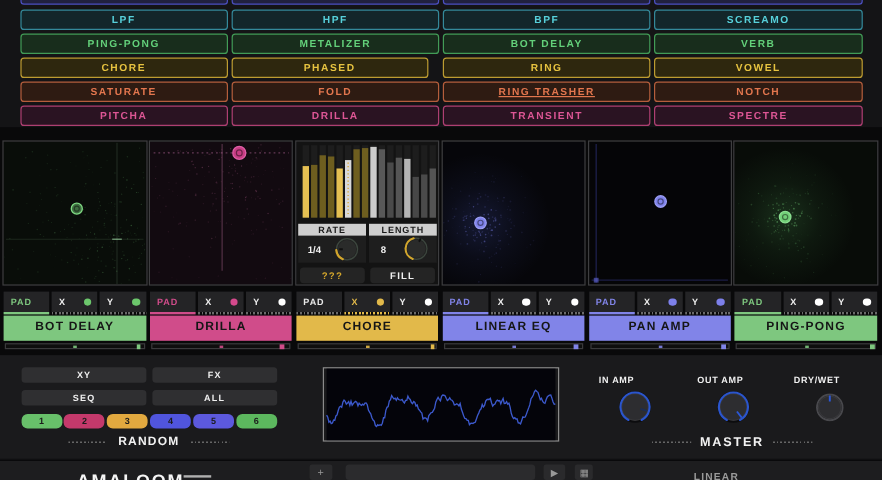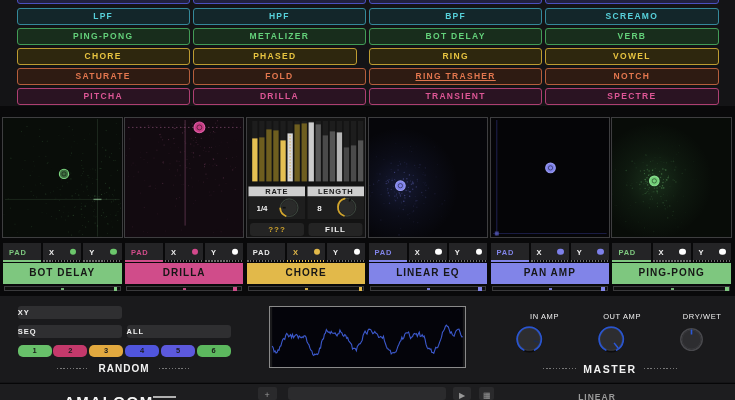--- a/index.html
+++ b/index.html
@@ -13,30 +13,30 @@
 .tab { position:absolute; top:243.1px; height:17.2px; background:#242426; }
 .tl { position:absolute; left:6px; top:50%; transform:translateY(-50%); font-size:7.5px; font-weight:bold; letter-spacing:0.8px; }
 .dot { position:absolute; right:5px; top:50%; transform:translateY(-50%); width:6.6px; height:6.6px; border-radius:50%; }
 .tabu { position:absolute; top:260.3px; height:2.1px; }
 .nm { position:absolute; top:263.3px; height:20.3px; color:#161616; font-size:10px;
   font-weight:bold; letter-spacing:1px; text-align:center; line-height:20.3px; }
 .sl { position:absolute; top:286.0px; height:5.4px; background:#0e0e0e; border:1px solid #3a3a3c; }
 .sltick { position:absolute; top:287.5px; width:3px; height:2.4000000000000004px; opacity:0.9; }
 .slh { position:absolute; top:286.8px; width:3.6px; height:3.8000000000000003px; }
 .mbtn { position:absolute; width:104.8px; height:13.6px; background:#2f2f31; border-radius:3px;
-  color:#f0f0f0; font-size:7.5px; font-weight:bold; letter-spacing:1px; text-align:left; line-height:13.6px; }
+  color:#f0f0f0; font-size:7.5px; font-weight:bold; letter-spacing:1px; text-align:center; line-height:13.6px; }
 .nbtn { position:absolute; top:345.3px; width:34px; height:11.6px; border-radius:5px; color:#1c1c1c;
   font-size:7.5px; font-weight:bold; text-align:center; line-height:11.6px; }
 .rand { position:absolute; left:94px; top:362.5px; width:60px; text-align:center; color:#f2f2f2;
   font-size:10px; font-weight:bold; letter-spacing:1px; }
 .mast { position:absolute; left:580px; top:362.5px; width:60px; text-align:center; color:#f2f2f2;
   font-size:10.5px; font-weight:bold; letter-spacing:1.5px; }
 .dotl { position:absolute; height:1.5px; background:repeating-linear-gradient(90deg,#787878 0 1.5px,transparent 1.5px 3.2px); }
 .wavebox { position:absolute; left:269.4px; top:306.2px; border:1px solid #8a8a8a; }
-.klab { position:absolute; top:311.5px; text-align:right; color:#f0f0f0; font-size:7.5px; font-weight:normal; letter-spacing:0.6px; }
+.klab { position:absolute; top:311.5px; text-align:left; color:#f0f0f0; font-size:7.5px; font-weight:bold; letter-spacing:0.6px; }
 #foot { position:absolute; left:0; top:383px; width:735px; height:17px; background:#1d1d1f; border-top:1.5px solid #060607; }
 .logo { position:absolute; left:64px; top:392.5px; color:#f5f5f5; font-size:15px; font-weight:bold; letter-spacing:1.5px; }
 .fbtn { position:absolute; top:386.7px; height:13px; background:#2a2a2c; border-radius:2px; text-align:center; line-height:12px; }
 </style></head>
 <body>
 <div id="root">
 <div id="padsbg"></div>
 <div class="tbtn" style="left:16.5px;top:-12.8px;width:173.25px;border-color:#4b4fc0;background:#21213f;color:#9a9ae0;"></div>
     <div class="tbtn" style="left:192.75px;top:-12.8px;width:173.25px;border-color:#4b4fc0;background:#21213f;color:#9a9ae0;"></div>
     <div class="tbtn" style="left:369.0px;top:-12.8px;width:173.25px;border-color:#4b4fc0;background:#21213f;color:#9a9ae0;"></div>
@@ -971,20 +971,21 @@
       <span class="tl" style="color:#f0f0f0">Y</span>
       <span class="dot" style="background:#ffffff"></span>
     </div>
     <div class="tabu" style="left:692.6px;width:38.4px;background:repeating-linear-gradient(90deg,#6a6a6a 0 1.5px,transparent 1.5px 3px);"></div>
     <div class="nm" style="left:612.4px;width:118.6px;background:#7ec77f;">PING-PONG</div>
     <div class="sl" style="left:613.4px;width:116.6px;"></div>
     <div class="sltick" style="left:670.6px;background:#7ec77f;"></div>
     <div class="slh" style="left:725.3px;background:#7ec77f;"></div>
 <div id="botbg"></div>
 <div class="mbtn" style="left:17.7px;top:305.9px;">XY</div>
+    <div class="mbtn" style="left:126.5px;top:305.9px;">FX</div>
     <div class="mbtn" style="left:17.7px;top:324.9px;">SEQ</div>
     <div class="mbtn" style="left:126.5px;top:324.9px;">ALL</div>
     <div class="nbtn" style="left:17.7px;background:#68c06a;">1</div>
     <div class="nbtn" style="left:53.4px;background:#c4396b;">2</div>
     <div class="nbtn" style="left:89.0px;background:#e2a93f;">3</div>
     <div class="nbtn" style="left:125.0px;background:#5055dd;">4</div>
     <div class="nbtn" style="left:161.0px;background:#5c59dd;">5</div>
     <div class="nbtn" style="left:196.6px;background:#5cb85e;">6</div>
     <div class="rand">RANDOM</div>
     <div class="dotl" style="left:57px;top:367.5px;width:32px;"></div>

